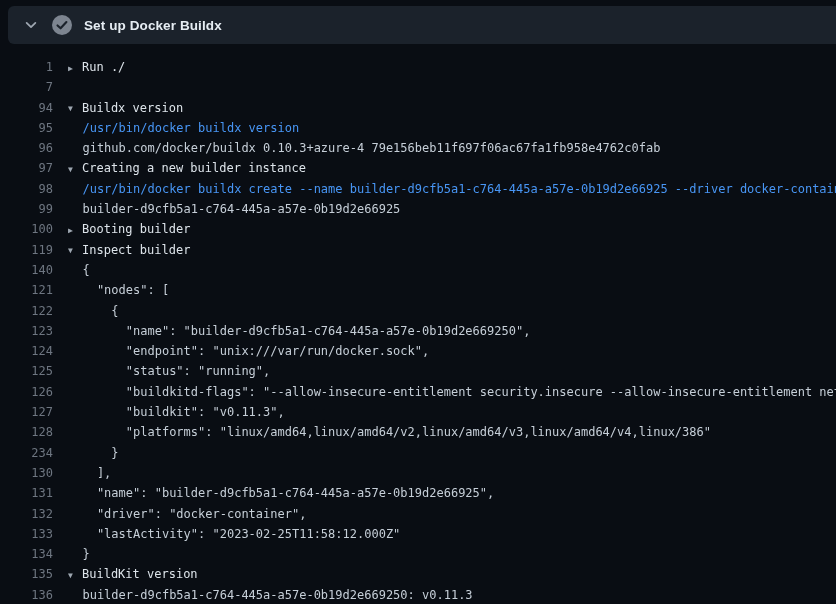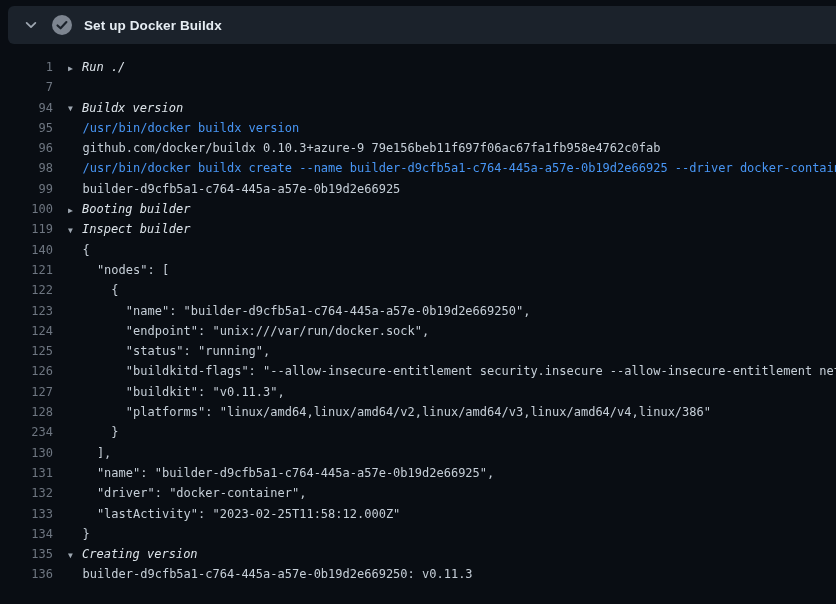--- a/index.html
+++ b/index.html
@@ -29,21 +29,21 @@
     font-size:13.5px;font-weight:600;color:var(--title-fg);letter-spacing:.1px;
   }
   .log{
     position:absolute;left:0;top:44px;width:836px;height:560px;
     padding-top:13px;overflow:hidden;
   }
   .row{display:flex;height:20.3px;line-height:20.3px;font-size:12px;white-space:pre;}
   .ln{flex:0 0 53px;text-align:right;color:var(--ln-fg);cursor:pointer;}
   .tx{padding-left:15px;color:var(--log-fg);}
   .row.group{cursor:pointer;}
-  .tx.group-title{color:var(--group-fg);font-style:italic;}
+  .tx.group-title{color:var(--group-fg);}
   .tx .tri{display:inline-block;width:14px;font-size:8px;color:#9ea7b1;vertical-align:0.5px;}
   .tx.command{color:var(--cmd-fg);}
 </style>
 </head>
 <body>
 
 <div class="step-header">
   <span class="chev">
     <svg width="14" height="14" viewBox="0 0 16 16">
         <path d="M3 5.5 L8 10.5 L13 5.5" fill="none" stroke="currentColor" stroke-width="2" stroke-linecap="round" stroke-linejoin="round"></path>
@@ -56,35 +56,36 @@
     </svg>
   </span>
   <span class="step-title">Set up Docker Buildx</span>
 </div>
 
 <div class="log">
     <div class="row group"><span class="ln">1</span><span class="tx group-title"><span class="tri">▶</span><span>Run ./</span></span></div>
     <div class="row group"><span class="ln">7</span></div>
     <div class="row group"><span class="ln">94</span><span class="tx group-title"><span class="tri">▼</span><span>Buildx version</span></span></div>
     <div class="row"><span class="ln">95</span><span class="tx command">  /usr/bin/docker buildx version</span></div>
-    <div class="row"><span class="ln">96</span><span class="tx output">  github.com/docker/buildx 0.10.3+azure-9 79e156beb11f697f06ac67fa1fb958e4762c0fab</span></div>
+    <div class="row"><span class="ln">96</span><span class="tx output">  github.com/docker/buildx 0.10.3+azure-4 79e156beb11f697f06ac67fa1fb958e4762c0fab</span></div>
+    <div class="row group"><span class="ln">97</span><span class="tx group-title"><span class="tri">▼</span><span>Creating a new builder instance</span></span></div>
     <div class="row"><span class="ln">98</span><span class="tx command">  /usr/bin/docker buildx create --name builder-d9cfb5a1-c764-445a-a57e-0b19d2e66925 --driver docker-container</span></div>
     <div class="row"><span class="ln">99</span><span class="tx output">  builder-d9cfb5a1-c764-445a-a57e-0b19d2e66925</span></div>
     <div class="row group"><span class="ln">100</span><span class="tx group-title"><span class="tri">▶</span><span>Booting builder</span></span></div>
     <div class="row group"><span class="ln">119</span><span class="tx group-title"><span class="tri">▼</span><span>Inspect builder</span></span></div>
     <div class="row"><span class="ln">140</span><span class="tx output">  {</span></div>
     <div class="row"><span class="ln">121</span><span class="tx output">    "nodes": [</span></div>
     <div class="row"><span class="ln">122</span><span class="tx output">      {</span></div>
     <div class="row"><span class="ln">123</span><span class="tx output">        "name": "builder-d9cfb5a1-c764-445a-a57e-0b19d2e669250",</span></div>
     <div class="row"><span class="ln">124</span><span class="tx output">        "endpoint": "unix:///var/run/docker.sock",</span></div>
     <div class="row"><span class="ln">125</span><span class="tx output">        "status": "running",</span></div>
     <div class="row"><span class="ln">126</span><span class="tx output">        "buildkitd-flags": "--allow-insecure-entitlement security.insecure --allow-insecure-entitlement network.host",</span></div>
     <div class="row"><span class="ln">127</span><span class="tx output">        "buildkit": "v0.11.3",</span></div>
     <div class="row"><span class="ln">128</span><span class="tx output">        "platforms": "linux/amd64,linux/amd64/v2,linux/amd64/v3,linux/amd64/v4,linux/386"</span></div>
     <div class="row"><span class="ln">234</span><span class="tx output">      }</span></div>
     <div class="row"><span class="ln">130</span><span class="tx output">    ],</span></div>
     <div class="row"><span class="ln">131</span><span class="tx output">    "name": "builder-d9cfb5a1-c764-445a-a57e-0b19d2e66925",</span></div>
     <div class="row"><span class="ln">132</span><span class="tx output">    "driver": "docker-container",</span></div>
     <div class="row"><span class="ln">133</span><span class="tx output">    "lastActivity": "2023-02-25T11:58:12.000Z"</span></div>
     <div class="row"><span class="ln">134</span><span class="tx output">  }</span></div>
-    <div class="row group"><span class="ln">135</span><span class="tx group-title"><span class="tri">▼</span><span>Creating version</span></span></div>
+    <div class="row group"><span class="ln">135</span><span class="tx group-title"><span class="tri">▼</span><span>BuildKit version</span></span></div>
     <div class="row"><span class="ln">136</span><span class="tx output">  builder-d9cfb5a1-c764-445a-a57e-0b19d2e669250: v0.11.3</span></div>
   </div>
 
 </body></html>

